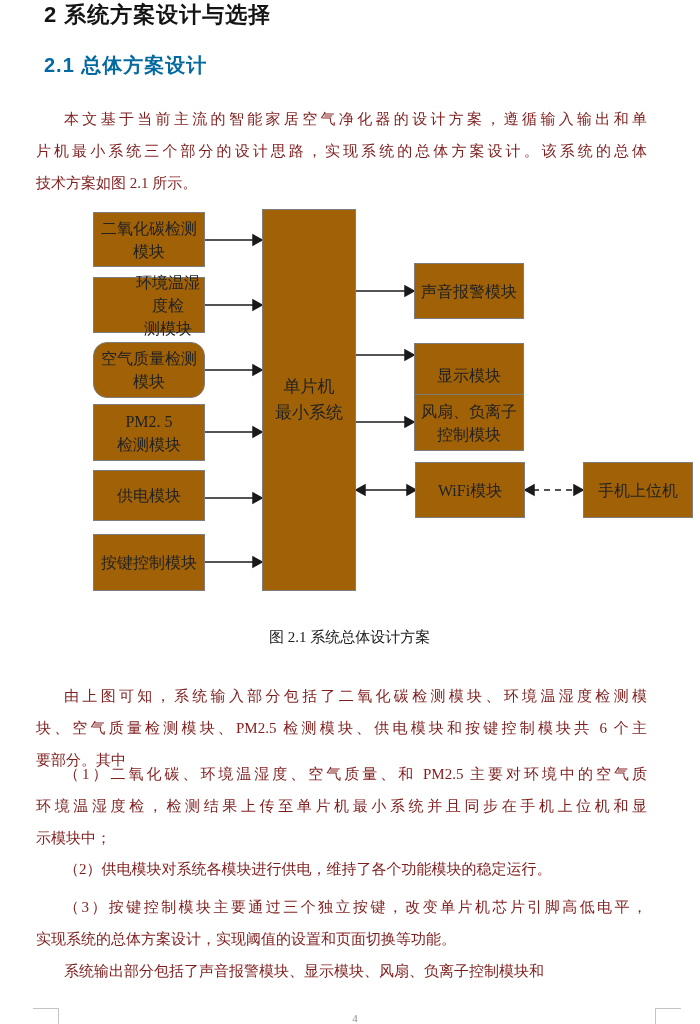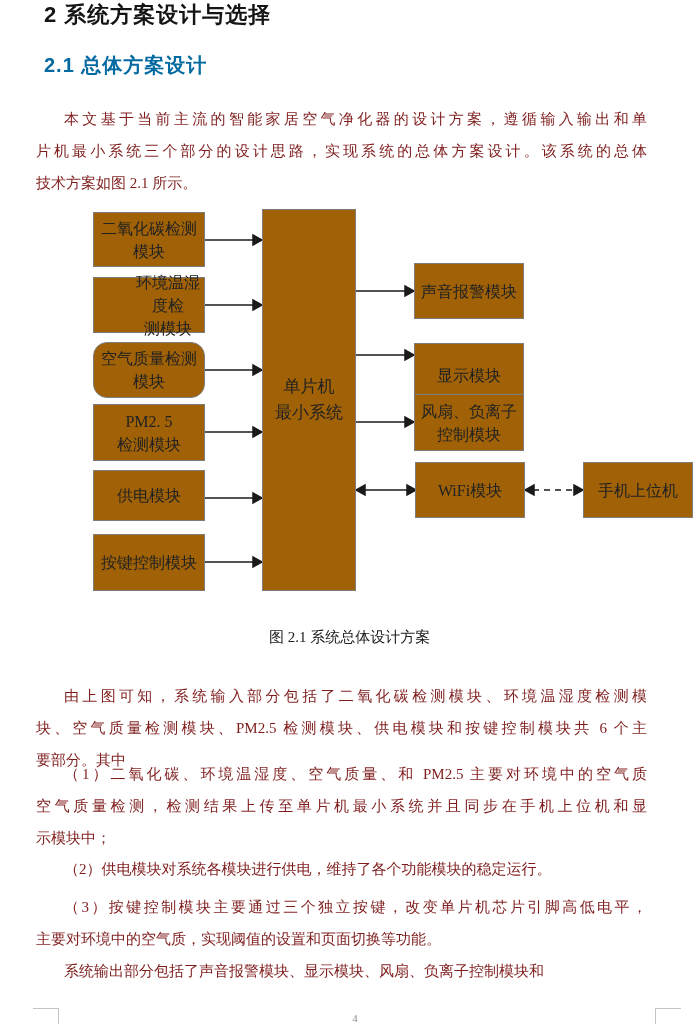--- a/index.html
+++ b/index.html
@@ -119,31 +119,31 @@
 <div class="caption">图 2.1 系统总体设计方案</div>
 
 <div class="para" style="top:656px;margin-top:24px;">
   <div class="ln indent">由上图可知，系统输入部分包括了二氧化碳检测模块、环境温湿度检测模</div>
   <div class="ln">块、空气质量检测模块、PM2.5 检测模块、供电模块和按键控制模块共 6 个主</div>
   <div class="ln last">要部分。其中</div>
 </div>
 
 <div class="para" style="top:758px;">
   <div class="ln indent">（1）二氧化碳、环境温湿度、空气质量、和 PM2.5 主要对环境中的空气质</div>
-  <div class="ln">空气质量检测，检测结果上传至单片机最小系统并且同步在手机上位机和显</div>
+  <div class="ln">环境温湿度检，检测结果上传至单片机最小系统并且同步在手机上位机和显</div>
   <div class="ln last">示模块中；</div>
 </div>
 
 <div class="para" style="top:853px;">
   <div class="ln indent last">（2）供电模块对系统各模块进行供电，维持了各个功能模块的稳定运行。</div>
 </div>
 
 <div class="para" style="top:891px;">
   <div class="ln indent">（3）按键控制模块主要通过三个独立按键，改变单片机芯片引脚高低电平，</div>
-  <div class="ln last">主要对环境中的空气质，实现阈值的设置和页面切换等功能。</div>
+  <div class="ln last">实现系统的总体方案设计，实现阈值的设置和页面切换等功能。</div>
 </div>
 
 <div class="para" style="top:955px;">
   <div class="ln indent last">系统输出部分包括了声音报警模块、显示模块、风扇、负离子控制模块和</div>
 </div>
 
 <div class="corner left"></div>
 <div class="corner right"></div>
 <div class="pagenum">4</div>
 

